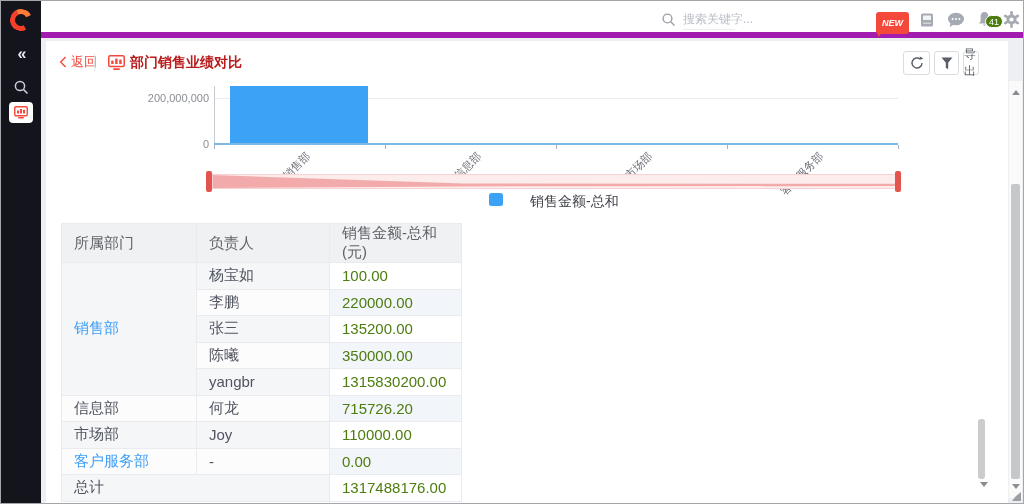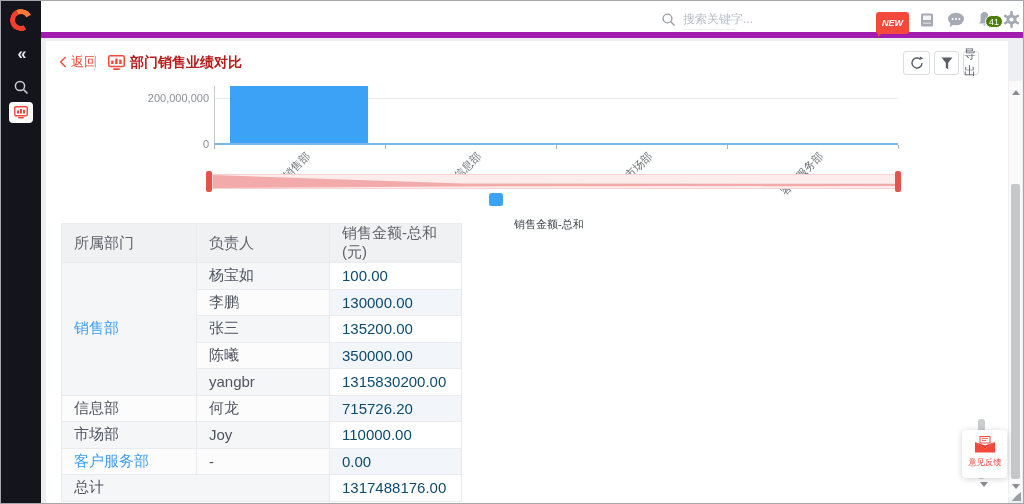--- a/index.html
+++ b/index.html
@@ -50,28 +50,28 @@
   .yaxis-line { position:absolute; left:168px; top:45px; width:1px; height:58px; background:#c7cad0; }
   .bar-main { position:absolute; left:184px; top:45px; width:138px; height:58px; background:#3ca2f6; }
   .xaxis-line { position:absolute; left:168px; top:101.5px; width:684px; height:2px; background:#7db7e4; }
   .xtick { position:absolute; top:103.5px; width:1px; height:4px; background:#aeb1b7; }
   .xlabel { position:absolute; top:108px; font-size:11px; color:#6e7079; white-space:nowrap;
             transform:rotate(-45deg); transform-origin:right top; }
 
   .dz-track { position:absolute; left:166px; top:133px; width:688px; height:15px; background:#fdecec; border:1px solid #f6d2d2; }
   .dz-handle { position:absolute; top:130px; width:6px; height:21px; background:#e4544e; border-radius:2px; cursor:ew-resize; }
   .legend-swatch { position:absolute; left:443px; top:152px; width:14px; height:13px; background:#3ca2f6; border-radius:2.5px; cursor:pointer; }
-  .legend-label { position:absolute; left:468px; top:152px; font-size:11px; color:#40434a; cursor:pointer;margin-top:24px; }
+  .legend-label { position:absolute; left:484px; top:152px; font-size:14px; color:#40434a; cursor:pointer; }
 
   
   table.data { position:absolute; left:15px; top:182px; width:400px; border-collapse:collapse; table-layout:fixed; font-size:15px; }
   table.data th, table.data td { border:1px solid #e9ebee; height:26.5px; padding:0 0 0 12px; text-align:left; font-weight:normal; overflow:hidden; }
   table.data th { background:#f0f1f3; color:#5f6368; }
   col.c-dept { width:135px; } col.c-person { width:133px; } col.c-amount { width:132px; }
-  td.amount { text-align:right; padding:0 10px 0 0; color:#0c4a6e; }
+  td.amount { text-align:right; padding:0 10px 0 0; color:#4d7c0f; }
   td.shadeL { background:#f5f6f8; }
   td.liteL  { background:#fcfcfd; }
   td.amtW   { background:#fff; }
   td.amtG   { background:#f2f5f9; }
   .dept-link { color:#3f9ff6; cursor:pointer; }
   .dept-plain { color:#515560; }
   td.person { color:#515560; }
 
   
   .scrollbar { position:absolute; left:1007px; top:80px; width:14px; height:417px; background:#fafafa; border-left:1px solid #efefef; z-index:25; }
@@ -230,21 +230,21 @@
         <th>负责人</th>
         <th>销售金额-总和(元)</th>
       </tr>
       <tr>
         <td rowspan="5" class="shadeL dept-link">销售部</td>
         <td class="person shadeL">杨宝如</td>
         <td class="amount amtW">100.00</td>
       </tr>
       <tr>
         <td class="person liteL">李鹏</td>
-        <td class="amount amtG">130000.00</td>
+        <td class="amount amtG">220000.00</td>
       </tr>
       <tr>
         <td class="person shadeL">张三</td>
         <td class="amount amtW">135200.00</td>
       </tr>
       <tr>
         <td class="person liteL">陈曦</td>
         <td class="amount amtG">350000.00</td>
       </tr>
       <tr>
@@ -276,24 +276,14 @@
 
   <div class="scrollbar">
     <div class="sb-up"></div>
     <div class="sb-thumb"></div>
     <div class="sb-down"></div>
   </div>
   <div class="mini-thumb"></div>
   <div class="mini-down"></div>
   <div class="corner"></div>
 
-  <div class="feedback">
-    <svg width="22" height="17" viewBox="0 0 22 17">
-      <rect x="6" y="0.5" width="10" height="6.5" fill="#fff" stroke="#f4483b" stroke-width="1"></rect>
-      <line x1="8" y1="2.4" x2="14" y2="2.4" stroke="#f4483b" stroke-width="0.9"></line>
-      <line x1="8" y1="4.4" x2="12" y2="4.4" stroke="#f4483b" stroke-width="0.9"></line>
-      <path d="M1 6 L11 12.5 L21 6 V16.5 H1 Z" fill="#f4483b"></path>
-      <path d="M1 6 L11 12.5 L21 6 L11 9.5 Z" fill="#e03b2f"></path>
-    </svg>
-    <span class="feedback-label">意见反馈</span>
-  </div>
 
 </div>
 
 </body></html>

